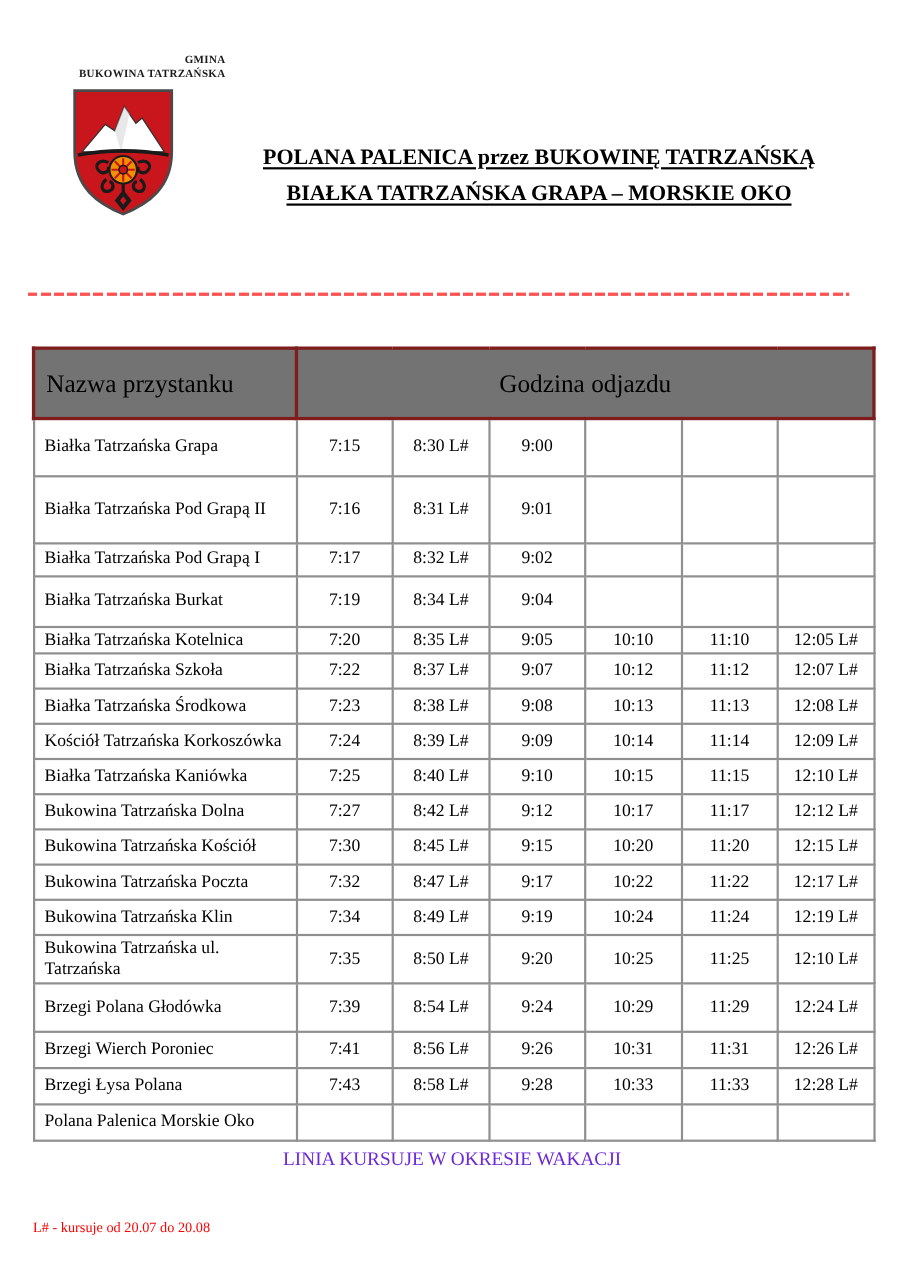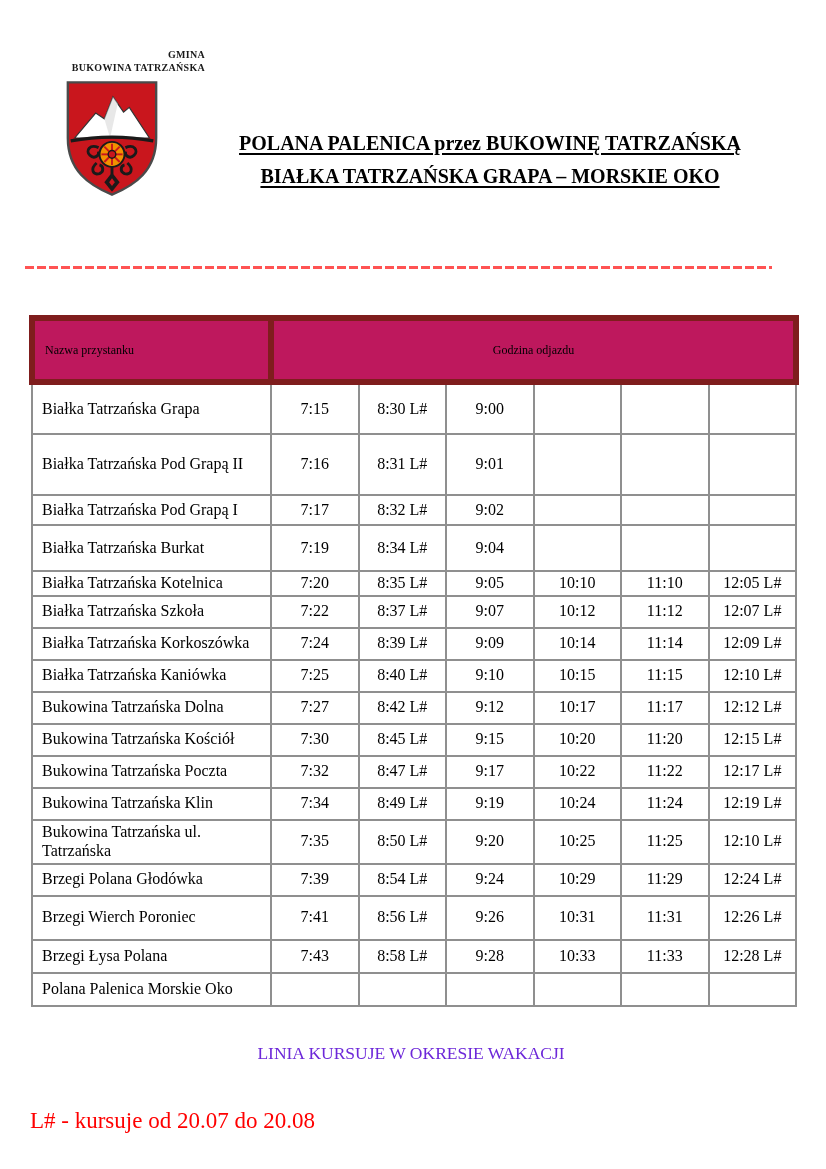--- a/index.html
+++ b/index.html
@@ -34,23 +34,23 @@
     background:repeating-linear-gradient(90deg,#ff5353 0 9px, rgba(255,255,255,0) 9px 12px);
   }
 
   
   .timetable {
     position:absolute; left:29px; top:315px; width:764px;
     border-collapse:collapse; table-layout:fixed;
     font-size:16px;
   }
   .timetable th {
-    border:6px solid #7f1d1d;
-    background:#be185d;
-    font-weight:normal; font-size:12px;
+    border:3px solid #7f1d1d;
+    background:#737373;
+    font-weight:normal; font-size:23px;
     height:64px; vertical-align:middle;
   }
   .timetable th.stop-head { text-align:left; padding-left:10px; }
   .timetable td {
     border:2px solid #8f8f8f;
     vertical-align:middle;
     line-height:1.18;
   }
   .timetable td.stop { text-align:left; padding:2px 4px 2px 9px; }
   .timetable td.time { text-align:center; padding:1px 2px; }
@@ -66,21 +66,21 @@
   .timetable tbody tr:nth-child(18) { height:33px; }
   .timetable tbody tr:nth-child(19) { height:32px; }
 
   
   .season-note {
     position:absolute; left:29px; top:1043px; width:764px;
     text-align:center; color:#6d28d9; font-size:17.5px;
   }
   .legend-note {
     position:absolute; left:30px; top:1108px;
-    color:#ff0000; font-size:23px;
+    color:#ff0000; font-size:13px;
   }
 </style>
 </head>
 <body>
 
 <div class="page">
 
   <div class="logo-caption">
     <div>GMINA</div>
     <div>BUKOWINA TATRZAŃSKA</div>
@@ -186,21 +186,30 @@
         <tr>
           <td class="stop">Białka Tatrzańska Szkoła</td>
           <td class="time">7:22</td>
           <td class="time">8:37 L#</td>
           <td class="time">9:07</td>
           <td class="time">10:12</td>
           <td class="time">11:12</td>
           <td class="time">12:07 L#</td>
         </tr>
         <tr>
-          <td class="stop">Białka Tatrzańska Korkoszówka</td>
+          <td class="stop">Białka Tatrzańska Środkowa</td>
+          <td class="time">7:23</td>
+          <td class="time">8:38 L#</td>
+          <td class="time">9:08</td>
+          <td class="time">10:13</td>
+          <td class="time">11:13</td>
+          <td class="time">12:08 L#</td>
+        </tr>
+        <tr>
+          <td class="stop">Kościół Tatrzańska Korkoszówka</td>
           <td class="time">7:24</td>
           <td class="time">8:39 L#</td>
           <td class="time">9:09</td>
           <td class="time">10:14</td>
           <td class="time">11:14</td>
           <td class="time">12:09 L#</td>
         </tr>
         <tr>
           <td class="stop">Białka Tatrzańska Kaniówka</td>
           <td class="time">7:25</td>

